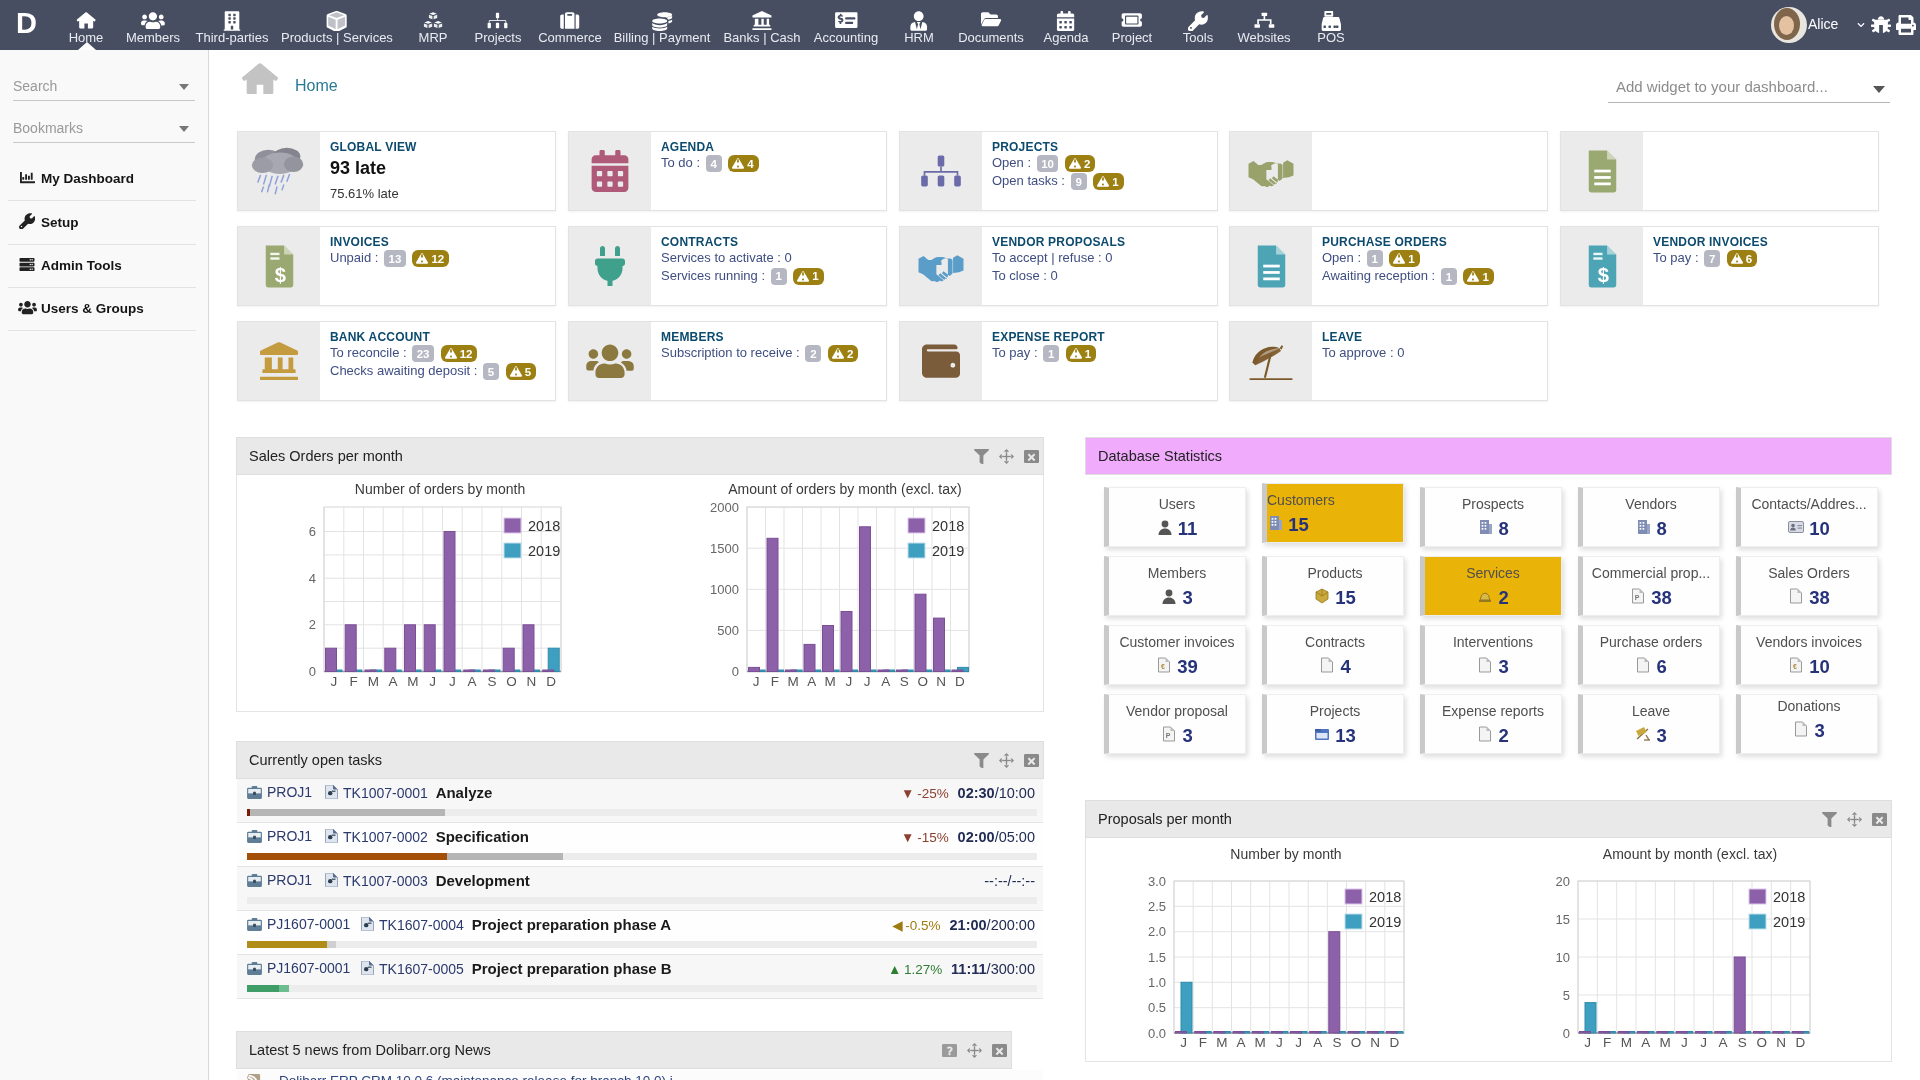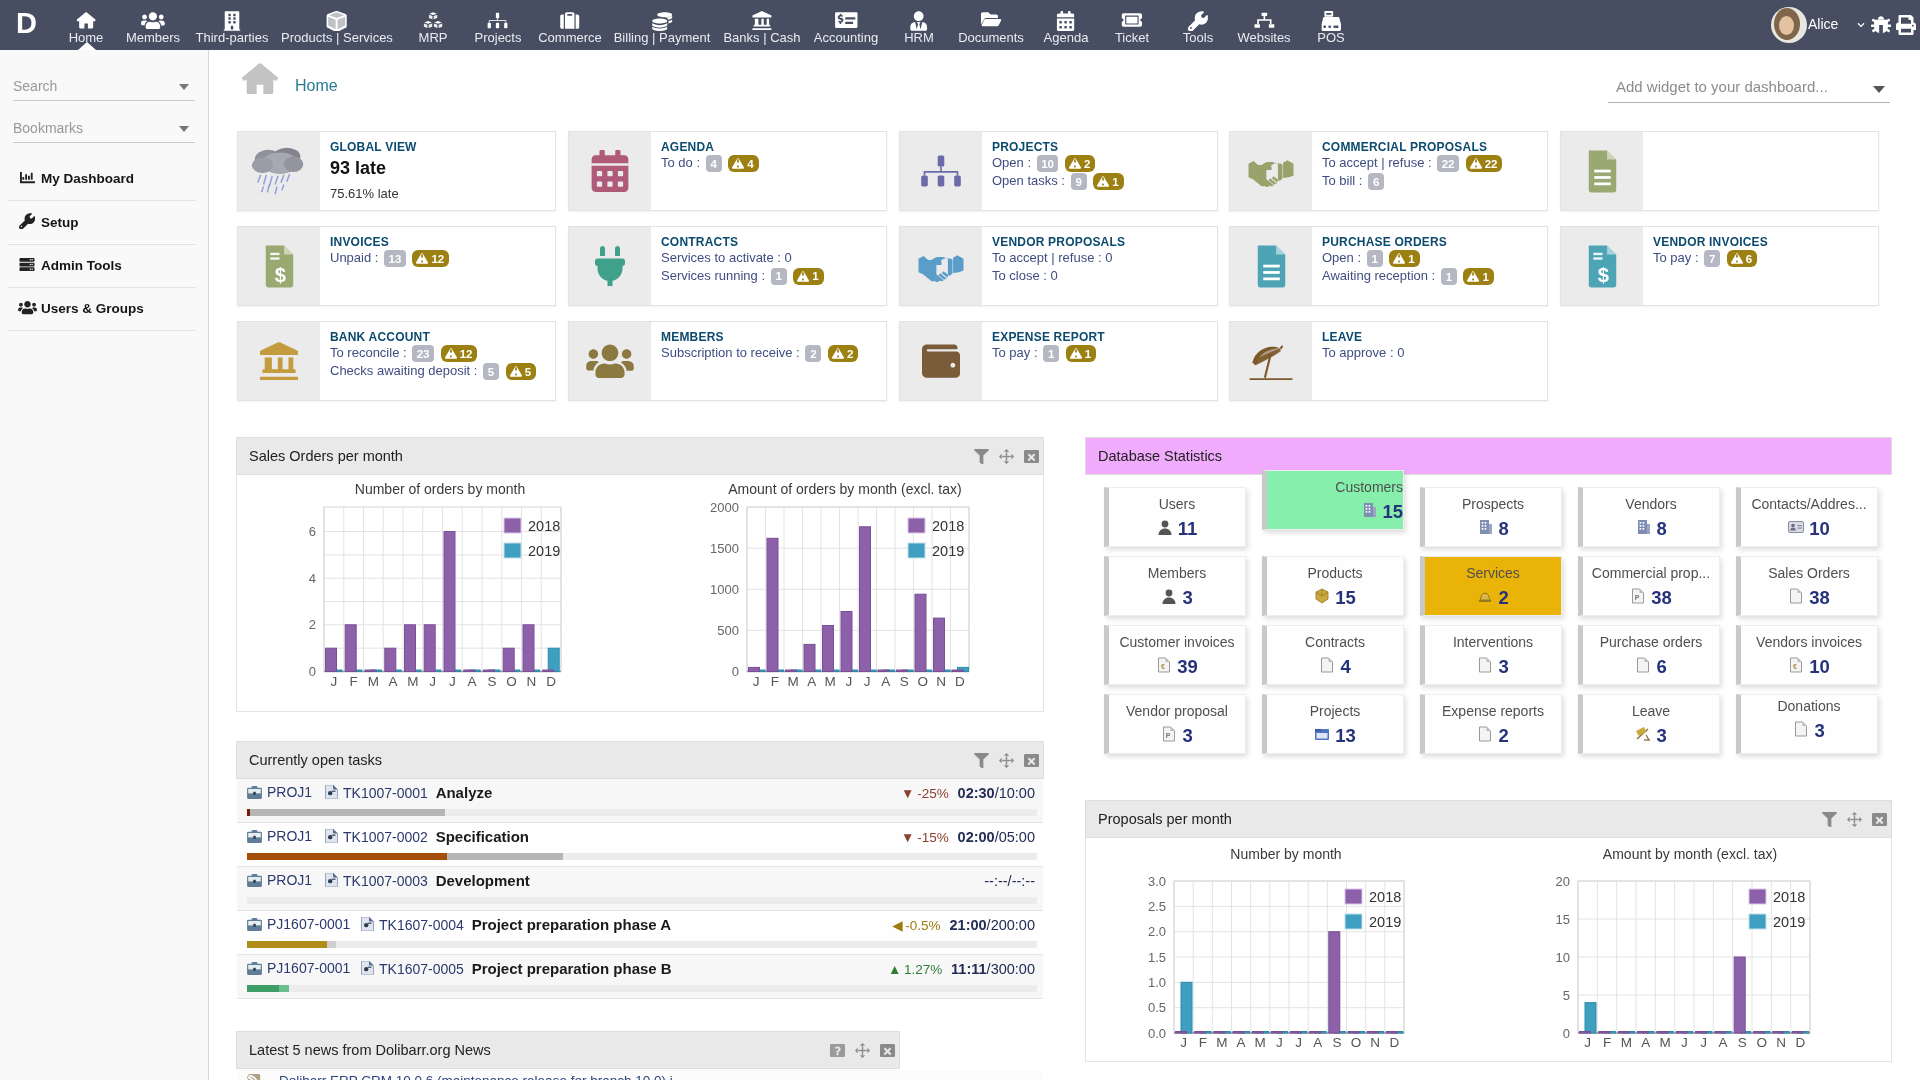--- a/index.html
+++ b/index.html
@@ -126,21 +126,21 @@
   <div class="titem" style="left:1066px">
         <span class="ic"><svg width="18" height="20" viewBox="0 0 448 512">
             <path fill="#fff" d="M0 464c0 26 21 48 48 48h352c26 0 48-21 48-48V192H0v272zm320-196c0-7 5-12 12-12h40c7 0 12 5 12 12v40c0 7-5 12-12 12h-40c-7 0-12-5-12-12v-40zm0 128c0-7 5-12 12-12h40c7 0 12 5 12 12v40c0 7-5 12-12 12h-40c-7 0-12-5-12-12v-40zM192 268c0-7 5-12 12-12h40c7 0 12 5 12 12v40c0 7-5 12-12 12h-40c-7 0-12-5-12-12v-40zm0 128c0-7 5-12 12-12h40c7 0 12 5 12 12v40c0 7-5 12-12 12h-40c-7 0-12-5-12-12v-40zM64 268c0-7 5-12 12-12h40c7 0 12 5 12 12v40c0 7-5 12-12 12H76c-7 0-12-5-12-12v-40zm0 128c0-7 5-12 12-12h40c7 0 12 5 12 12v40c0 7-5 12-12 12H76c-7 0-12-5-12-12v-40zM400 64h-48V16c0-9-7-16-16-16h-32c-9 0-16 7-16 16v48H160V16c0-9-7-16-16-16h-32c-9 0-16 7-16 16v48H48C21 64 0 86 0 112v48h448v-48c0-26-21-48-48-48z"></path>
           </svg></span>
         <span class="lb">Agenda</span>
       </div>
   <div class="titem" style="left:1132px">
         <span class="ic"><svg width="22" height="18" viewBox="0 0 576 512">
             <path fill="#fff" d="M128 160h320v192H128V160zm400 96c0 26 21 48 48 48v96c0 26-21 48-48 48H48c-26 0-48-21-48-48v-96c26 0 48-21 48-48s-21-48-48-48v-96c0-26 21-48 48-48h480c26 0 48 21 48 48v96c-26 0-48 21-48 48zm-48-104c0-13-11-24-24-24H120c-13 0-24 11-24 24v208c0 13 11 24 24 24h336c13 0 24-11 24-24V152z"></path>
           </svg></span>
-        <span class="lb">Ticket</span>
+        <span class="lb">Project</span>
       </div>
   <div class="titem" style="left:1198px">
         <span class="ic"><svg width="20" height="20" viewBox="0 0 512 512">
             <path fill="#fff" d="M507 114c-3-12-18-16-27-7l-69 69-60-10-10-60 69-69c9-9 5-24-8-27-61-14-128 3-175 50-47 47-60 116-41 176L22 400c-29 29-29 76 0 105 29 29 76 29 105 0l164-164c60 19 128 6 176-41 47-47 64-113 50-175l-10-11zM80 456c-13 0-24-11-24-24s11-24 24-24 24 11 24 24-11 24-24 24z"></path>
           </svg></span>
         <span class="lb">Tools</span>
       </div>
   <div class="titem" style="left:1264px">
         <span class="ic"><svg width="22" height="19" viewBox="0 0 640 512">
             <g fill="#fff">
@@ -255,27 +255,20 @@
         <div class="ln">Open tasks : <span class="bg">9</span> <span class="bw"><svg width="12" height="11" viewBox="0 0 576 512">
               <path fill="#fff" d="M569 440 329 24c-18-31-64-31-82 0L7 440c-18 31 5 72 41 72h481c36 0 59-41 40-72zM288 354c25 0 46 21 46 46s-21 46-46 46-46-21-46-46 21-46 46-46zm-44-165 7-120c1-8 7-13 14-13h46c7 0 13 5 14 13l7 120c1 8-6 15-14 15h-60c-8 0-15-7-14-15z"></path>
             </svg>1</span></div>
       </div>
     </div>
   <div class="ibox" style="left:1229px;top:131px">
       <div class="icz">
         <svg width="52" height="36" viewBox="0 0 640 512">
           <path fill="#9aa26c" d="M72 112 0 152v192l64 28 112 92c14 12 34 13 49 4l14 10c14 10 33 9 46-2l18-15 4 3c14 11 34 10 47-2l56-50 8-7V160l-40-22c-13-7-27-10-42-10h-60c-14 0-28 4-40 11l-54 33h-44l-66-60zm250 64 38-23c6-4 13-5 20-5h60c7 0 15 2 21 5l23 13v195l-42 38-86-70-24 29 78 64-12 10-90-74-24 29 80 66-6 5-104-86V240h52c9 0 17-2 24-7l-8-57zM576 344l64-24V152l-88-48-60 36v214z"></path>
         </svg>
-      </div>
-      <div class="ctz">
-        <div class="tt">COMMERCIAL PROPOSALS</div>
-        <div class="ln">To accept | refuse : <span class="bg">22</span> <span class="bw"><svg width="12" height="11" viewBox="0 0 576 512">
-              <path fill="#fff" d="M569 440 329 24c-18-31-64-31-82 0L7 440c-18 31 5 72 41 72h481c36 0 59-41 40-72zM288 354c25 0 46 21 46 46s-21 46-46 46-46-21-46-46 21-46 46-46zm-44-165 7-120c1-8 7-13 14-13h46c7 0 13 5 14 13l7 120c1 8-6 15-14 15h-60c-8 0-15-7-14-15z"></path>
-            </svg>22</span></div>
-        <div class="ln">To bill : <span class="bg">6</span></div>
       </div>
     </div>
   <div class="ibox" style="left:1560px;top:131px">
       <div class="icz">
         <svg width="33" height="43" viewBox="0 0 36 46">
           <path d="M3 0 H23 L33 10 V43 Q33 46 30 46 H6 Q3 46 3 43 Z" fill="#9aa871"></path>
           <path d="M23 0 L33 10 H23 Z" fill="#fff" opacity="0.5"></path>
           <rect x="9" y="21" width="18" height="3" fill="#fff"></rect>
           <rect x="9" y="28" width="18" height="3" fill="#fff"></rect>
           <rect x="9" y="35" width="18" height="3" fill="#fff"></rect>
@@ -681,21 +674,21 @@
           <circle cx="150" cy="260" r="70" fill="#2c3e50"></circle>
           <rect x="200" y="180" width="120" height="36" fill="#2c3e50"></rect>
         </svg></span>
       <span style="position:absolute;left:142px;top:5px;font-size:14px;color:#2b3a6e">TK1607-0005&nbsp; <b style="color:#1a1a1a;font-size:15px">Project preparation phase B</b></span>
       <span style="position:absolute;right:8px;top:5px"><span style="color:#2e7d32;font-size:13.5px">▲ 1.27%</span>&nbsp; <b style="color:#222c54;font-size:14.5px">11:11</b><span style="color:#222c54;font-size:14.5px">/300:00</span></span>
       <div style="position:absolute;left:10px;top:30px;width:790px;height:7px;background:#ececec">
         <div style="position:absolute;left:0px;top:0;width:32px;height:7px;background:#3f9e68"></div>
         <div style="position:absolute;left:32px;top:0;width:10px;height:7px;background:#6cbd8f"></div>
       </div>
     </div>
-  <div style="position:absolute;left:236px;top:1031px;width:664px;height:38px;background:#e9e9e9;border:1px solid #dedede;text-align:right;">
+  <div style="position:absolute;left:236px;top:1031px;width:776px;height:38px;background:#e9e9e9;border:1px solid #dedede;text-align:right;">
       <span style="position:absolute;left:12px;top:10px;font-size:14.5px;color:#222">Latest 5 news from Dolibarr.org News</span>
       <span style="position:absolute;right:4px;top:11px"><span style="margin-left:10px"><svg width="15" height="15" viewBox="0 0 512 512">
             <path fill="#9a9a9a" d="M464 32H48C21 32 0 53 0 80v352c0 27 21 48 48 48h416c27 0 48-21 48-48V80c0-27-21-48-48-48zM256 418c-21 0-38-17-38-38s17-38 38-38 38 17 38 38-17 38-38 38zm54-124c-17 11-22 18-22 30v10h-64v-14c0-37 17-55 42-71 21-14 30-23 30-40 0-19-15-31-38-31-20 0-36 10-48 27l-46-34c21-32 54-51 98-51 56 0 100 31 100 84 0 39-20 59-52 90z"></path>
           </svg></span><span style="margin-left:10px"><svg width="15" height="15" viewBox="0 0 512 512">
             <g fill="#8a8a8a">
               <rect x="233" y="110" width="46" height="292"></rect>
               <rect x="110" y="233" width="292" height="46"></rect>
               <path d="M256 0l92 92H164zM256 512l-92-92h184zM0 256l92-92v184zM512 256l-92 92V164z"></path>
             </g>
           </svg></span><span style="margin-left:10px"><svg width="15" height="15" viewBox="0 0 512 512">
@@ -712,21 +705,21 @@
       <span style="position:absolute;left:12px;top:10px;font-size:14.5px;color:#222">Database Statistics</span>
       <span style="position:absolute;right:4px;top:11px"></span>
     </div>
   <div style="position:absolute;left:1104px;top:487px;width:142px;height:60px;background:#fefefe;border:1px solid #eee;border-left:5px solid #c9c9c9;box-shadow:2px 3px 5px rgba(0,0,0,0.13);text-align:center;overflow:hidden">
 <div style="font-size:14px;color:#4f4f4f;margin-top:8px;white-space:nowrap">Users</div>
 <div style="font-size:18.5px;color:#26337b;font-weight:bold;margin-top:6px"><svg width="16" height="16" viewBox="0 0 16 16">
           <circle cx="8" cy="5" r="3.4" fill="#555"></circle>
           <path d="M1.5 16c0-4 3-6.5 6.5-6.5s6.5 2.5 6.5 6.5z" fill="#555"></path>
         </svg> 11</div>
     </div>
-  <div style="position:absolute;left:1262px;top:470px;width:142px;height:60px;background:#86efac;border:1px solid #eee;border-left:5px solid #c9c9c9;box-shadow:2px 3px 5px rgba(0,0,0,0.13);text-align:right;overflow:hidden">
+  <div style="position:absolute;left:1262px;top:483px;width:142px;height:60px;background:#eab308;border:1px solid #eee;border-left:5px solid #c9c9c9;box-shadow:2px 3px 5px rgba(0,0,0,0.13);text-align:left;overflow:hidden">
 <div style="font-size:14px;color:#4f4f4f;margin-top:8px;white-space:nowrap">Customers</div>
 <div style="font-size:18.5px;color:#26337b;font-weight:bold;margin-top:6px"><svg width="16" height="16" viewBox="0 0 16 16">
           <rect x="3" y="1" width="9" height="14" fill="#7f8db4"></rect>
           <rect x="12" y="5" width="3" height="10" fill="#9aa5c4"></rect>
           <g fill="#fff">
             <rect x="4.6" y="3" width="1.7" height="1.7"></rect>
             <rect x="7.6" y="3" width="1.7" height="1.7"></rect>
             <rect x="4.6" y="6" width="1.7" height="1.7"></rect>
             <rect x="7.6" y="6" width="1.7" height="1.7"></rect>
             <rect x="4.6" y="9" width="1.7" height="1.7"></rect>

